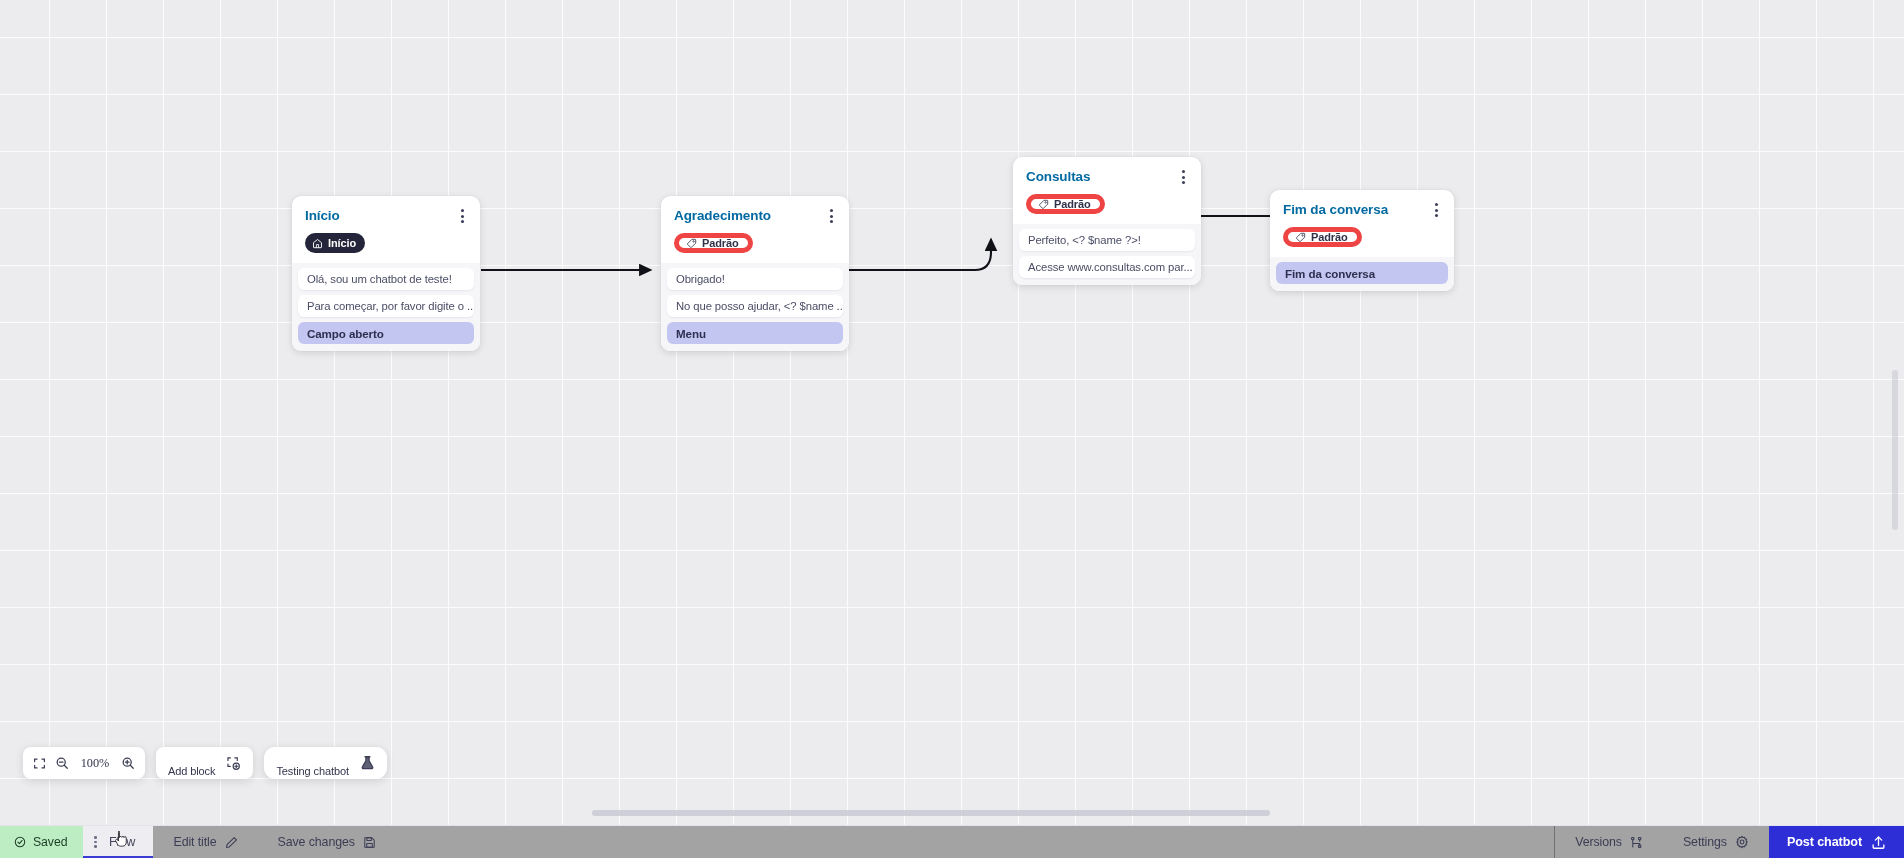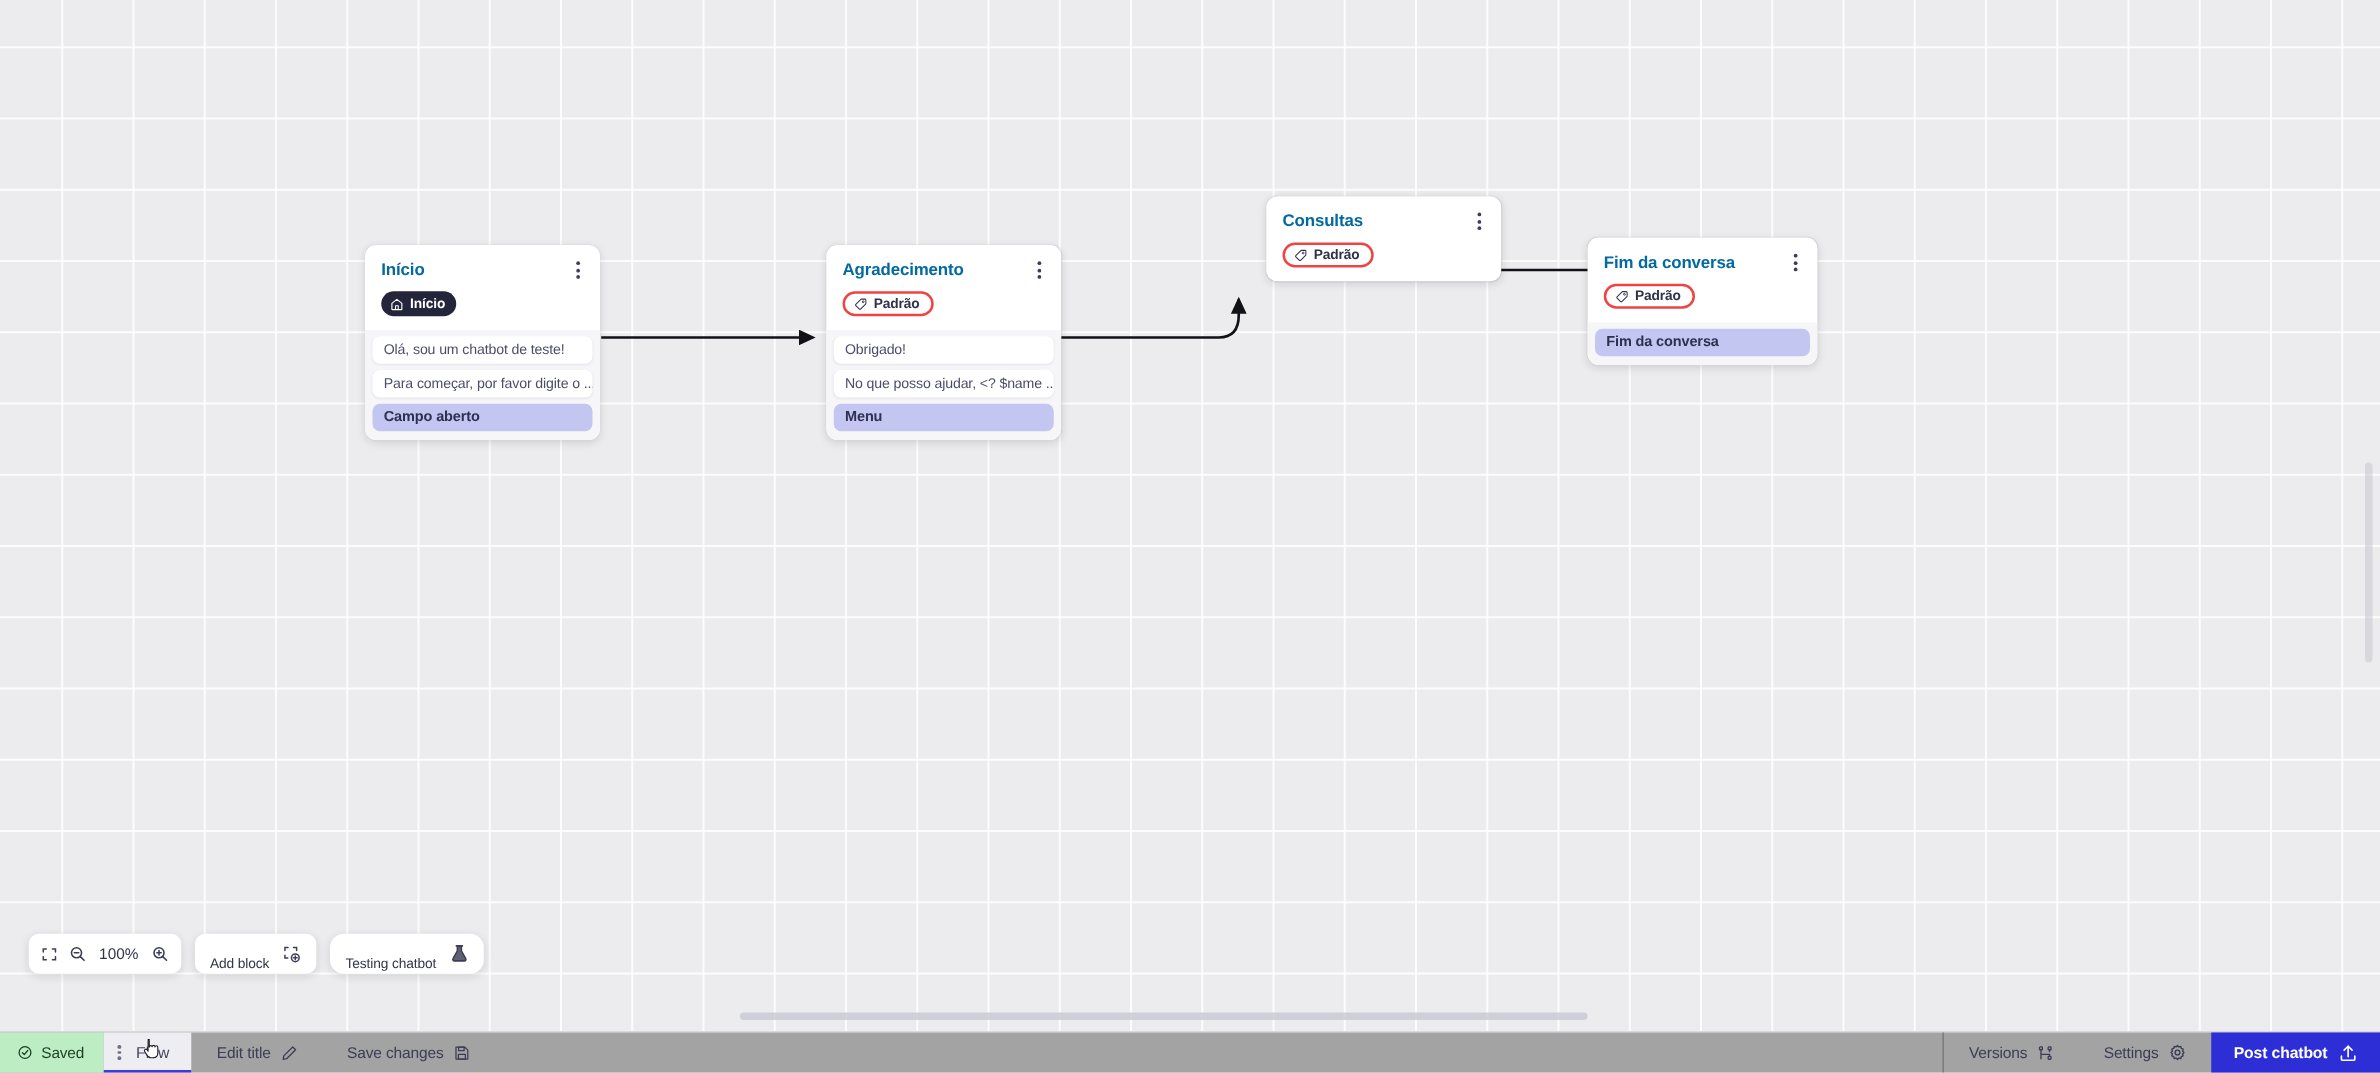--- a/index.html
+++ b/index.html
@@ -94,21 +94,21 @@
     cursor: pointer;
     white-space: nowrap;
   }
   .badge-dark {
     background: #24253a;
     color: #ffffff;
   }
   .badge-outline {
     background: #ffffff;
     color: #30324a;
-    border: 2px solid #ef4444;
+    border: 5px solid #ef4444;
   }
   .badge svg { display: block; }
 
   .node-body {
     background: #f6f6f9;
     padding: 5px 6px 7px 6px;
     display: flex;
     flex-direction: column;
     gap: 5px;
   }
@@ -163,20 +163,21 @@
     cursor: pointer;
     color: #3c3e55;
   }
   .zoom-label {
     font-size: 12.3px;
     color: #32344b;
     font-weight: 400;
     min-width: 34px;
     text-align: center;
     cursor: default;
+    font-family: Liberation Serif, serif;
   }
   .tool-text {
     font-size: 11px;
     color: #32344b;
     letter-spacing: -0.1px;
     cursor: pointer;
     margin-top: 16px;
   }
 
   
@@ -379,20 +380,24 @@
       </div>
       <div class="badge-row">
         <span class="badge badge-outline">
           <svg width="11" height="11" viewBox="0 0 16 16" fill="none">
             <path d="M8.6 1.9 H13.3 a0.8 0.8 0 0 1 0.8 0.8 V7.4 L7.9 13.6 a0.9 0.9 0 0 1 -1.3 0 L2.4 9.4 a0.9 0.9 0 0 1 0 -1.3 Z" stroke="#30324a" stroke-width="1.2" stroke-linejoin="round"></path>
             <circle cx="11" cy="5" r="1.05" stroke="#30324a" stroke-width="1.1"></circle>
           </svg>
           <span>Padrão</span>
         </span>
       </div>
+    </div>
+    <div class="node-body">
+      <div class="row row-white">Perfeito, &lt;? $name ?&gt;!</div>
+      <div class="row row-white">Acesse www.consultas.com par...</div>
     </div>
   </div>
 
   <div class="node" style="left:1270px; top:190px; width:184px;">
     <div class="node-head">
       <div class="node-title">Fim da conversa</div>
       <div class="dots-btn">
         <i></i>
           <i></i>
           <i></i>

